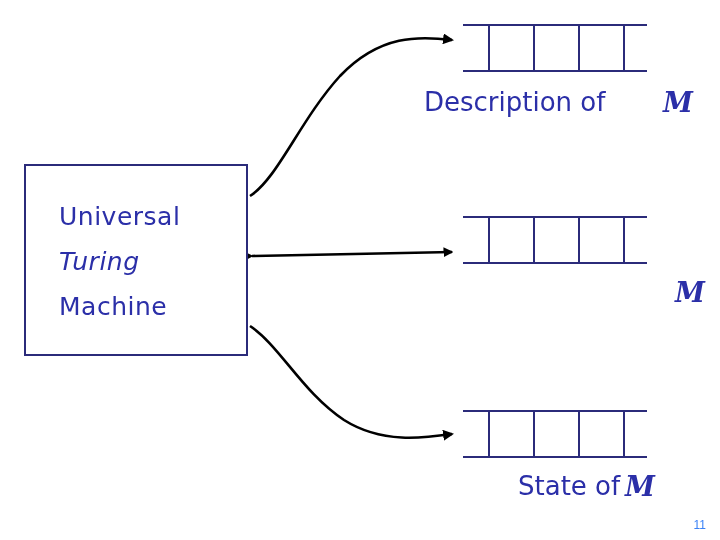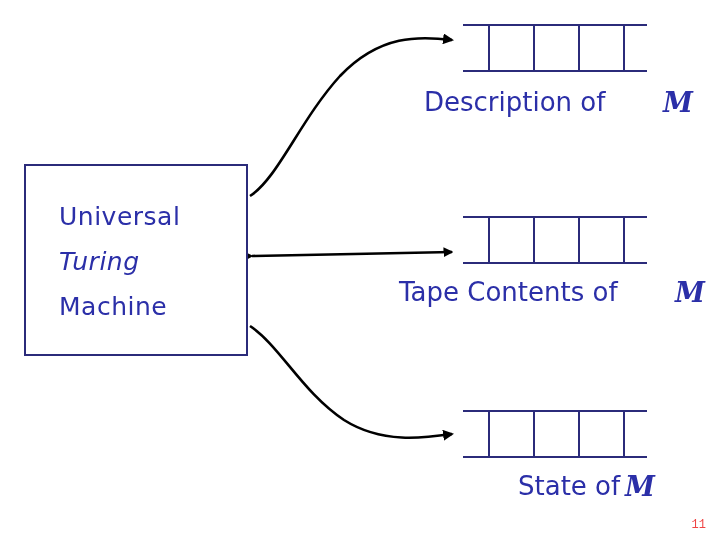--- a/index.html
+++ b/index.html
@@ -81,23 +81,23 @@
     font-style: italic;
     font-weight: bold;
     font-size: 27px;
     letter-spacing: -1px;
     white-space: nowrap;
   }
   .page-num {
     position: absolute;
     right: 14px;
     bottom: 8px;
-    color: #ef4444;
+    color: #3b82f6;
     font-size: 12px;
-    font-family: Liberation Mono, monospace;
+    font-family: Liberation Sans, sans-serif;
     margin-top: 10px;
   }
 </style>
 </head>
 <body>
 
 <div class="stage">
 
   <svg class="arrows" viewBox="0 0 720 540">
     <defs>
@@ -134,21 +134,20 @@
   <div class="m-glyph" style="left:663px; top:87px;">M</div>
 
   <div class="tape" style="left:463px; top:216px;">
     <div class="rail top"></div>
     <div class="rail bottom"></div>
     <div class="div" style="left:25px;"></div>
     <div class="div" style="left:70px;"></div>
     <div class="div" style="left:115px;"></div>
     <div class="div" style="left:160px;"></div>
   </div>
-  <div class="label" style="left:399px; top:277px;">Tape Contents of</div>
   <div class="m-glyph" style="left:675px; top:277px;">M</div>
 
   <div class="tape" style="left:463px; top:410px;">
     <div class="rail top"></div>
     <div class="rail bottom"></div>
     <div class="div" style="left:25px;"></div>
     <div class="div" style="left:70px;"></div>
     <div class="div" style="left:115px;"></div>
     <div class="div" style="left:160px;"></div>
   </div>

